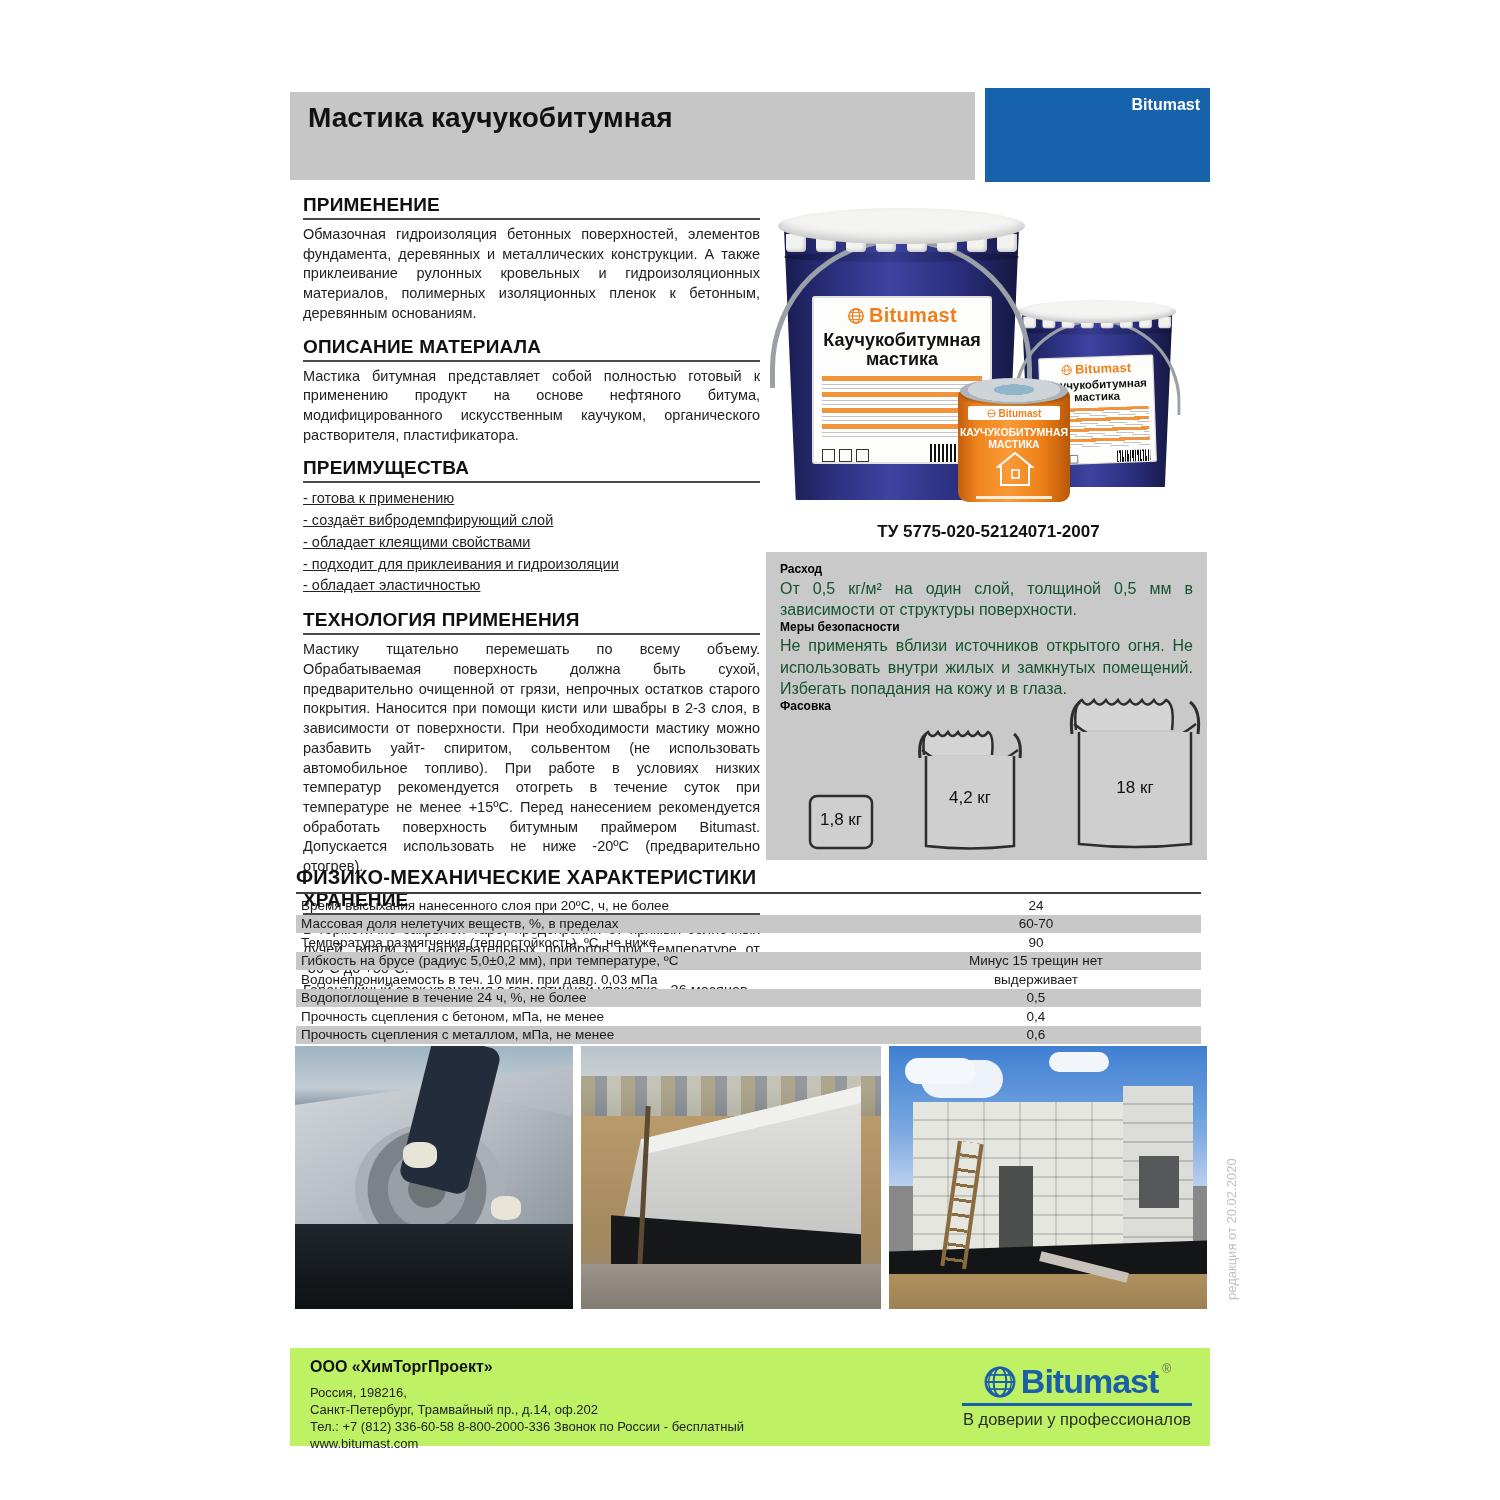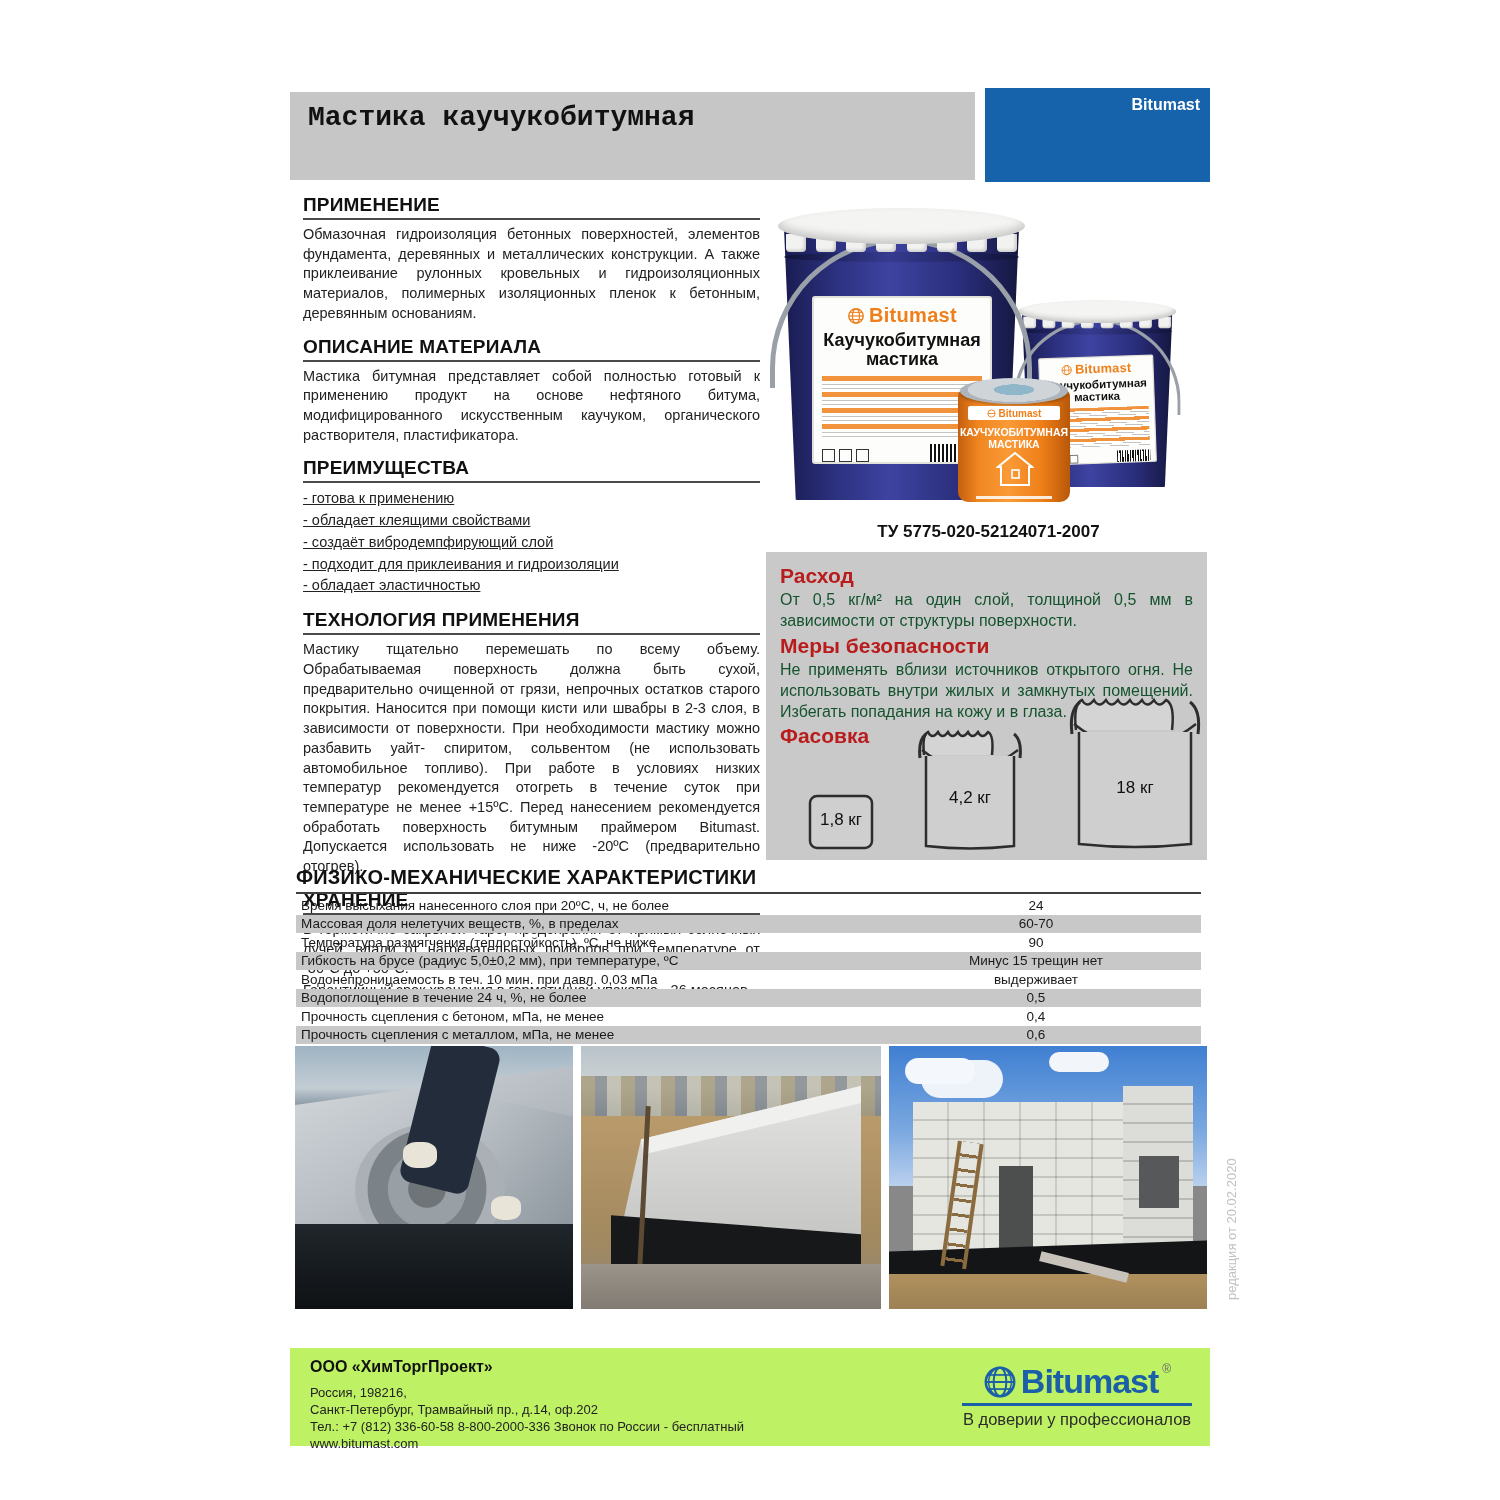--- a/index.html
+++ b/index.html
@@ -2,21 +2,21 @@
 <html><head>
 <meta charset="utf-8">
 <style>
   * { margin:0; padding:0; box-sizing:border-box; }
   html,body { background:#fff; }
   body { font-family:"Liberation Sans", sans-serif; color:#1a1a1a; }
   .page { position:relative; width:1500px; height:1500px; background:#fff; overflow:hidden; }
 
   
   .hdr-bar { position:absolute; left:290px; top:92px; width:685px; height:88px; background:#c6c6c6; }
-  .hdr-title { position:absolute; left:18px; top:10px; font-size:28px; font-weight:bold; color:#111;font-family:Liberation Mono, monospace; }
+  .hdr-title { position:absolute; left:18px; top:10px; font-size:28px; font-weight:bold; color:#111; }
   .hdr-logo-box { position:absolute; left:985px; top:88px; width:225px; height:94px; background:#1663ac; }
   .hdr-brand { position:absolute; right:10px; top:8px; color:#fff; font-size:16px; font-weight:bold; }
 
   
   .left-col { position:absolute; left:303px; top:194px; width:457px; }
   .sec-h { font-size:19px; font-weight:bold; color:#111; border-bottom:2px solid #4a4a4a; padding-bottom:2px; margin-bottom:5px; margin-top:12px; letter-spacing:.2px; }
   .sec-h:first-child { margin-top:0; }
   .sec-p { font-size:14.5px; line-height:1.36; text-align:justify; color:#222; }
   .sec-list div { font-size:14.5px; line-height:1.5; color:#222;text-decoration:underline; }
   .sec-p + .sec-p { margin-top:2px; }
@@ -53,21 +53,21 @@
   .can-brand { color:#ef7f1b; font-weight:bold; font-size:10px; }
   .can-title { position:absolute; left:0; top:48px; width:112px; text-align:center; color:#fff; font-weight:bold; font-size:10.5px; line-height:1.15; z-index:3; }
   .can-house { position:absolute; left:38px; top:74px; z-index:3; }
   .can-foot { position:absolute; left:18px; bottom:7px; width:76px; height:3px; background:rgba(255,255,255,.85); z-index:3; }
 
   
   .tu-line { position:absolute; left:770px; top:522px; width:437px; text-align:center; font-weight:bold; font-size:17px; color:#111; }
 
   
   .info-panel { position:absolute; left:766px; top:552px; width:441px; height:308px; background:#c9c9c9; padding:10px 14px; }
-  .ip-h { font-size:21px; font-weight:bold; color:#b91c1c; line-height:1.3; }
+  .ip-h { font-size:12px; font-weight:bold; color:#000000; line-height:1.3; }
   .ip-p { font-size:16px; line-height:1.32; text-align:justify; color:#14532d; }
   .ip-packs { position:absolute; left:14px; right:14px; bottom:10px; height:168px; }
   .pack { position:absolute; bottom:0; }
   .pack-label { position:absolute; width:100%; text-align:center; font-size:17px; color:#111; }
 
   
   .tbl { position:absolute; left:296px; top:866px; width:905px; }
   .tbl-title { font-size:20px; font-weight:bold; letter-spacing:.2px; color:#111; border-bottom:2.5px solid #3f3f3f; padding-bottom:3px; margin-bottom:2px; }
   .tbl-row { display:flex; align-items:center; height:18.5px; font-size:13.5px; color:#1a1a1a; }
   .tbl-row:nth-child(odd) { background:#c8c8c8; }
@@ -142,22 +142,22 @@
   <div class="left-col">
     <div class="sec-h">ПРИМЕНЕНИЕ</div>
     <div class="sec-p">Обмазочная гидроизоляция бетонных поверхностей, элементов фундамента, деревянных и металлических конструкции. А также приклеивание рулонных кровельных и гидроизоляционных материалов, полимерных изоляционных пленок к бетонным, деревянным основаниям.</div>
 
     <div class="sec-h">ОПИСАНИЕ МАТЕРИАЛА</div>
     <div class="sec-p">Мастика битумная представляет собой полностью готовый к применению продукт на основе нефтяного битума, модифицированного искусственным каучуком, органического растворителя, пластификатора.</div>
 
     <div class="sec-h">ПРЕИМУЩЕСТВА</div>
     <div class="sec-list">
       <div>- готова к применению</div>
+      <div>- создаёт  вибродемпфирующий слой</div>
       <div>- обладает клеящими свойствами</div>
-      <div>- создаёт  вибродемпфирующий слой</div>
       <div>- подходит для приклеивания и гидроизоляции</div>
       <div>- обладает эластичностью</div>
     </div>
 
     <div class="sec-h">ТЕХНОЛОГИЯ ПРИМЕНЕНИЯ</div>
     <div class="sec-p">Мастику тщательно перемешать по всему объему. Обрабатываемая поверхность должна быть сухой, предварительно очищенной от грязи, непрочных остатков старого покрытия. Наносится при помощи кисти или швабры в 2-3 слоя, в зависимости от поверхности. При необходимости мастику можно разбавить уайт- спиритом, сольвентом (не использовать автомобильное топливо). При работе в условиях низких температур рекомендуется отогреть в течение суток при температуре не менее +15ºС. Перед нанесением рекомендуется обработать поверхность битумным праймером Bitumast. Допускается использовать не ниже -20ºС (предварительно отогрев).</div>
 
     <div class="sec-h">ХРАНЕНИЕ</div>
     <div class="sec-p">В герметично закрытой таре, предохраняя от прямых солнечных лучей, вдали от нагревательных приборов при температуре от -30ºС до +50ºС.</div>
     <div class="sec-p">Гарантийный срок хранения в герметичной упаковке - 36 месяцев.</div>

